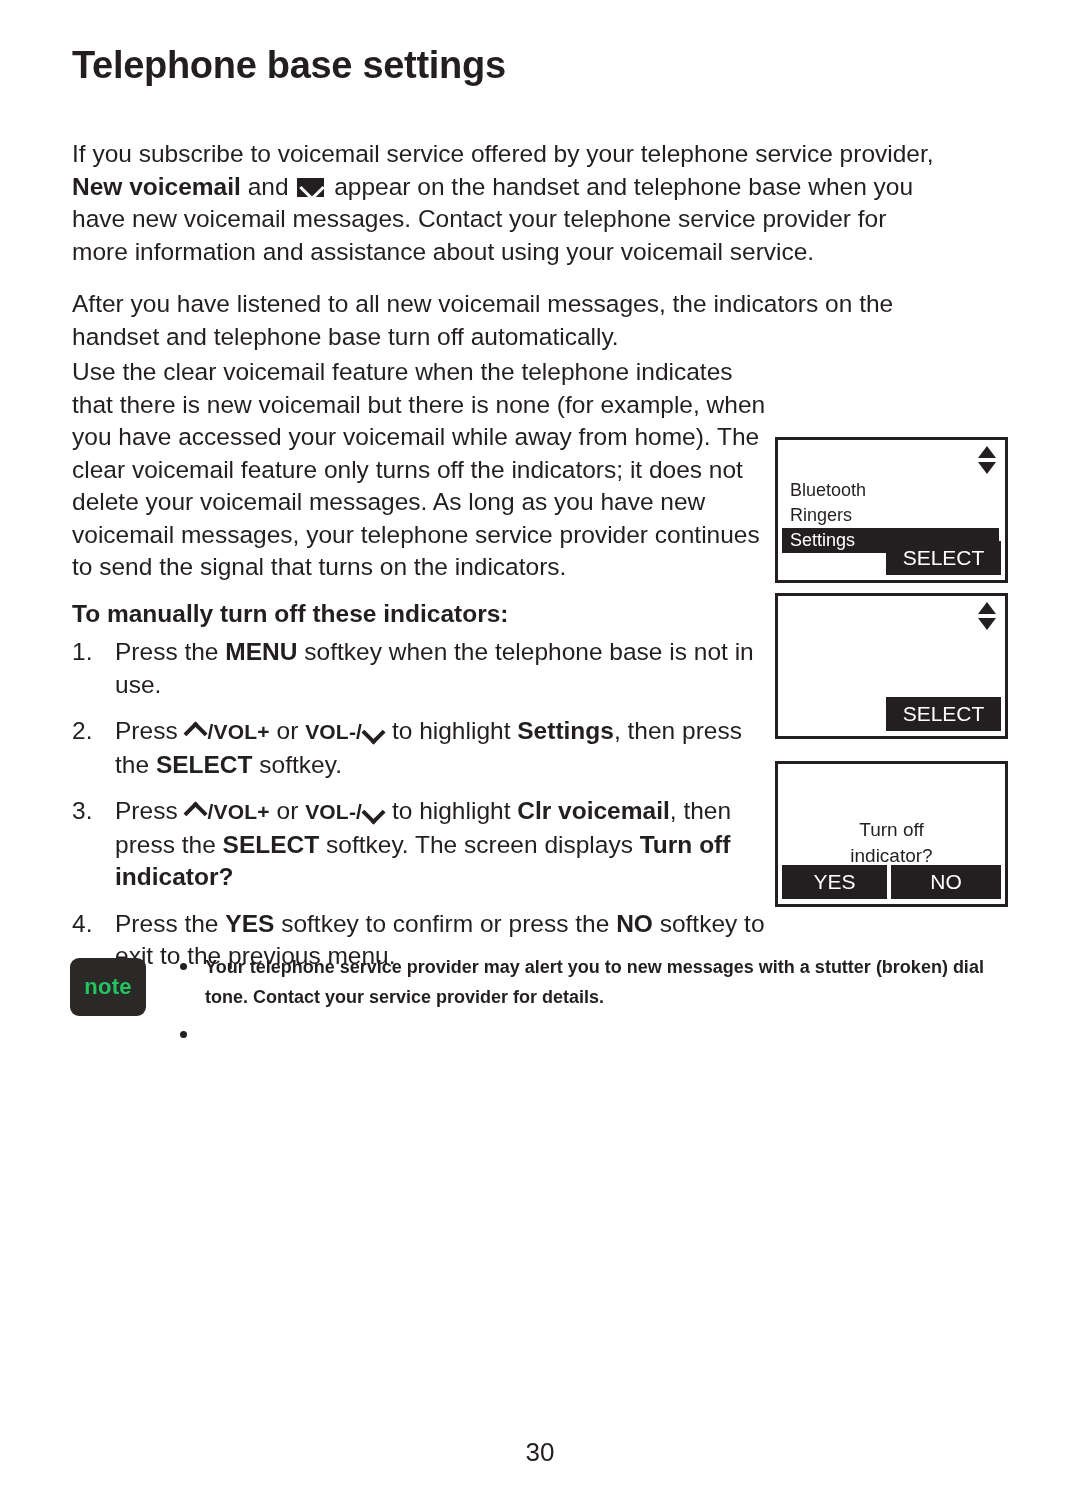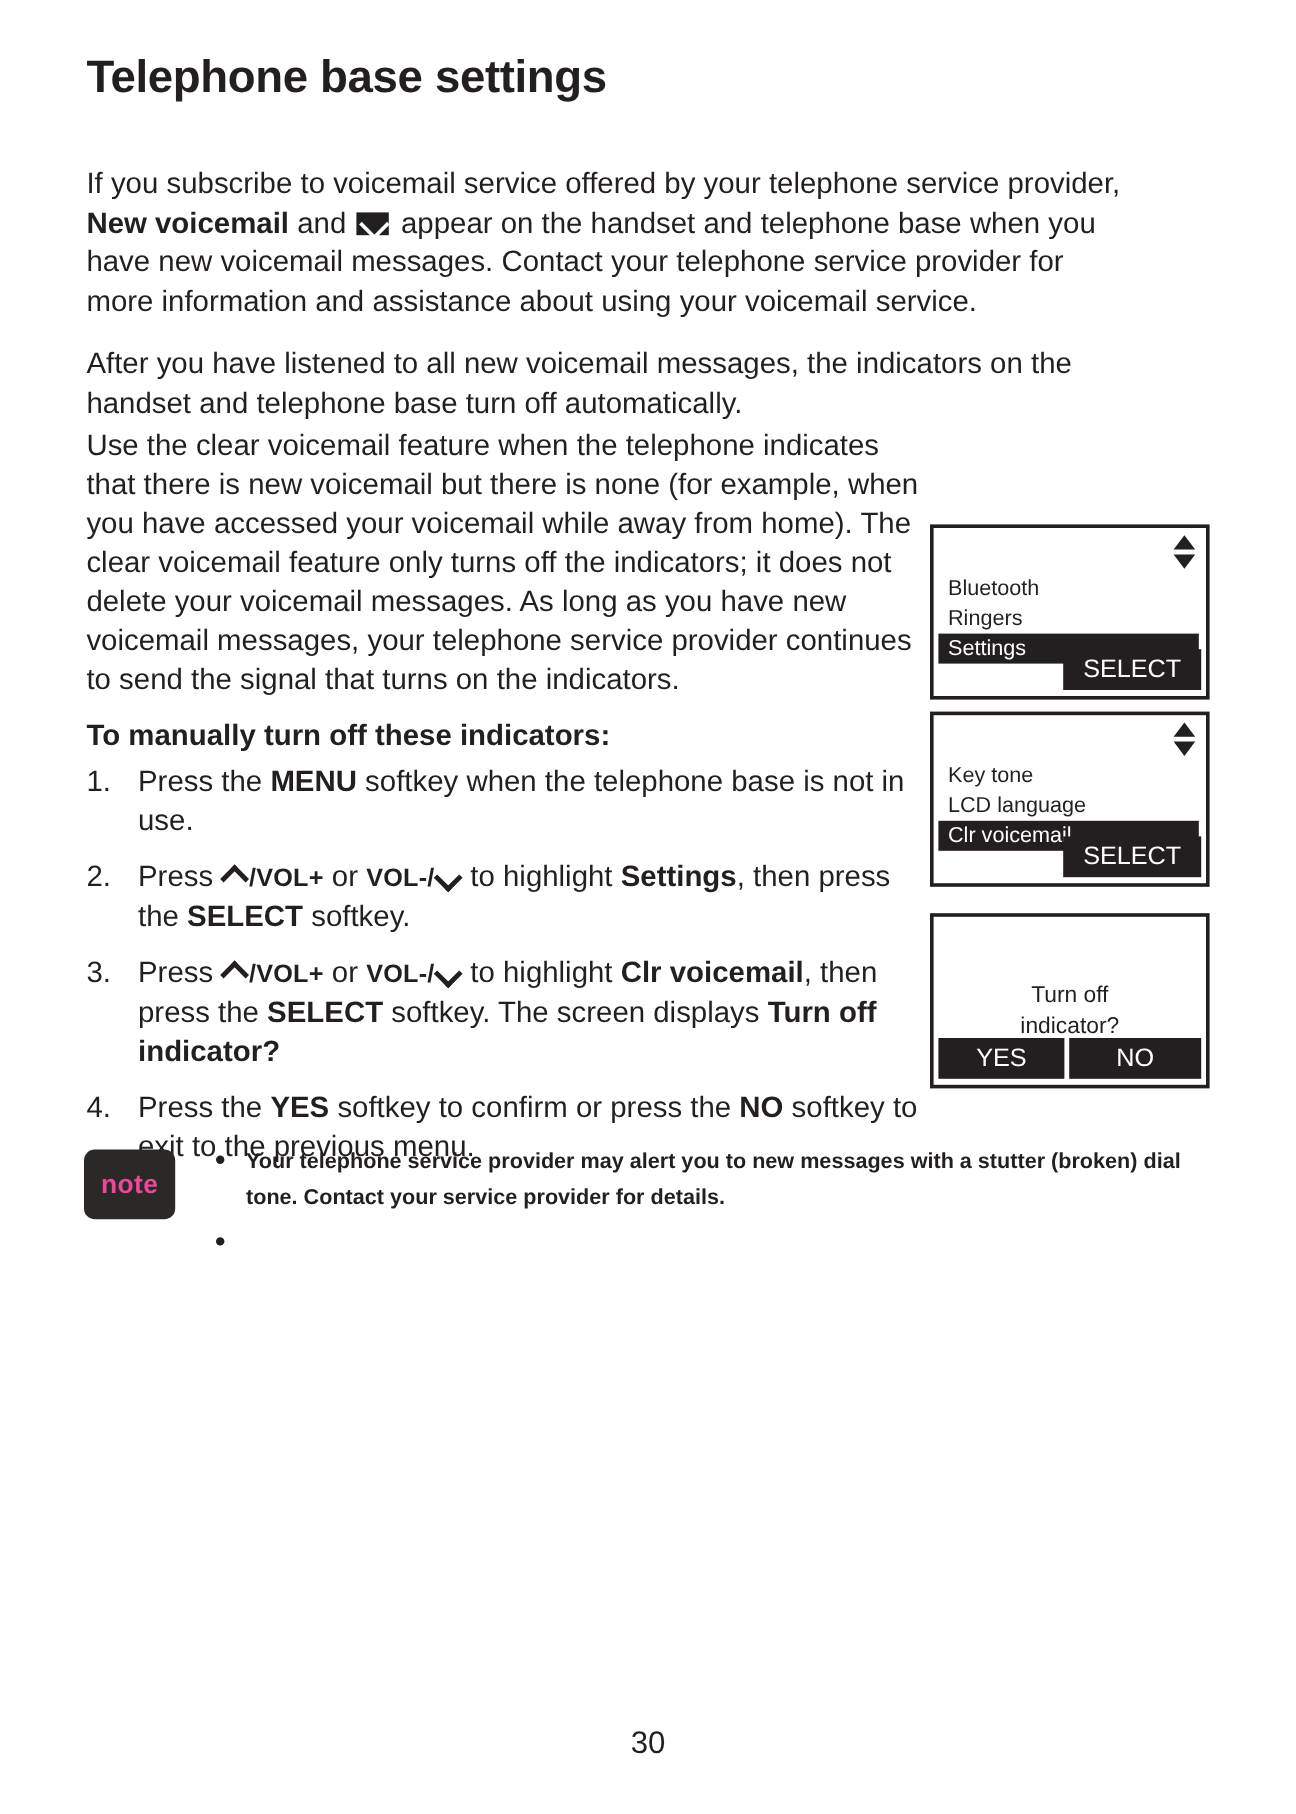--- a/index.html
+++ b/index.html
@@ -249,21 +249,21 @@
     width: 940px;
   }
   .note-badge {
     position: absolute;
     left: 0;
     top: 6px;
     width: 76px;
     height: 58px;
     background: #2b2828;
     border-radius: 9px;
-    color: #ec4899;
+    color: #22c55e;
     font-size: 22px;
     font-weight: bold;
     text-align: center;
     line-height: 58px;
     letter-spacing: 0.3px;
   }
   .note-items {
     margin-left: 102px;
     width: 838px;
   }
@@ -346,25 +346,20 @@
       <div class="softkey softkey-select">SELECT</div>
     </div>
   </div>
 
   <div class="lcd lcd2">
     <div class="lcd-inner">
       <div class="scroll-arrows">
         <div class="tri tri-up"></div>
         <div class="tri tri-down"></div>
       </div>
-      <div class="menu-list">
-        <div class="menu-row">Key tone</div>
-        <div class="menu-row">LCD language</div>
-        <div class="menu-row sel">Clr voicemail</div>
-      </div>
       <div class="softkey softkey-select">SELECT</div>
     </div>
   </div>
 
   <div class="lcd lcd3">
     <div class="lcd-inner">
       <div class="dialog-text">
         <div>Turn off</div>
         <div>indicator?</div>
       </div>

